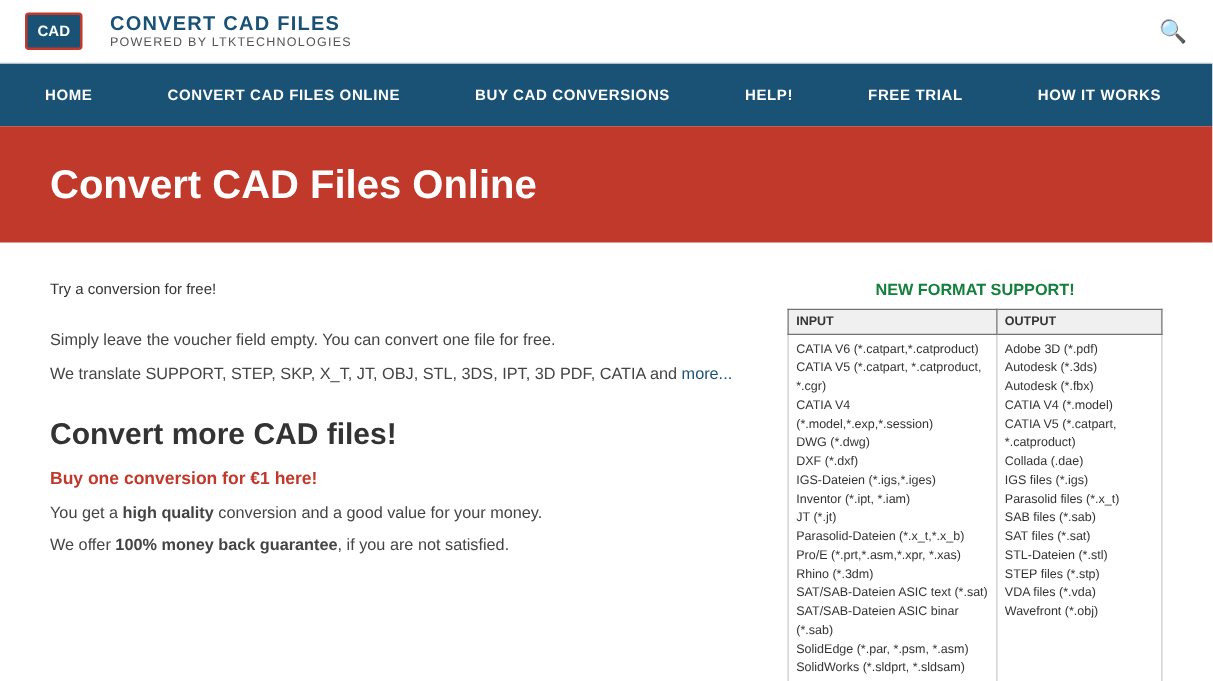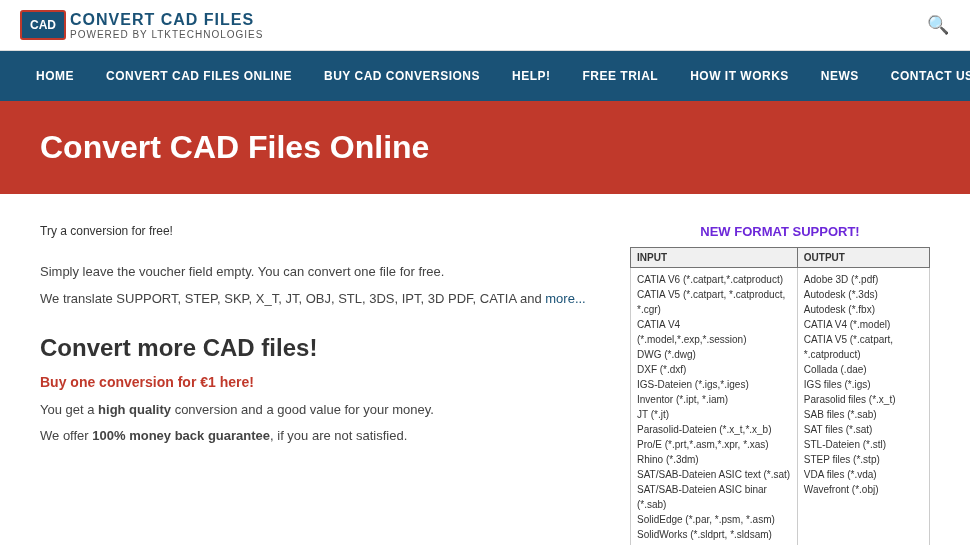--- a/index.html
+++ b/index.html
@@ -1,30 +1,30 @@
 <!DOCTYPE html>
 <html><head>
   <meta charset="utf-8">
   <style>
     * { margin: 0; padding: 0; box-sizing: border-box; }
     body { font-family: Arial, Helvetica, sans-serif; font-size: 14px; color: #333; background: #fff; width: 970px; }
 
     
     .header { display: flex; align-items: center; justify-content: space-between; padding: 10px 20px; background: #fff; border-bottom: 1px solid #ddd; }
-    .logo-area { display: flex; align-items: center; gap: 4px; }
+    .logo-area { display: flex; align-items: center; gap: 22px; }
     .logo-box { background: #1a5276; color: #fff; font-weight: bold; font-size: 12px; padding: 6px 8px; border-radius: 3px; border: 2px solid #c0392b; }
     .logo-box span { color: #fff; }
     .logo-text { display: flex; flex-direction: column; }
     .logo-title { color: #1a5276; font-weight: bold; font-size: 16px; letter-spacing: 1px; }
     .logo-sub { color: #555; font-size: 10px; letter-spacing: 1px; }
     .search-icon-area { font-size: 18px; color: #888; cursor: pointer; }
 
     
     nav { background: #1a5276; padding: 0 20px; }
-    nav ul { display: flex; list-style: none; }
+    nav ul { display: flex; list-style: none; gap: 28px; }
     nav ul li a {
       display: block;
       color: #fff;
       text-decoration: none;
       font-size: 12px;
       font-weight: bold;
       padding: 18px 16px;
       text-transform: uppercase;
       letter-spacing: 0.5px;
       white-space: nowrap;
@@ -43,21 +43,21 @@
     .content-left p { font-size: 13px; line-height: 1.6; color: #444; margin-bottom: 6px; }
     .content-left a.more { color: #1a5276; text-decoration: none; }
 
     .section2 { margin-top: 24px; }
     .section2 h2 { font-size: 24px; font-weight: bold; margin-bottom: 12px; }
     .buy-link { color: #c0392b; font-weight: bold; text-decoration: none; display: block; margin-bottom: 10px; }
     .content-left p strong { font-weight: bold; }
 
     
     .format-support { }
-    .format-title { color: #6d28d9; font-weight: bold; font-size: 13px; text-align: center; margin-bottom: 8px; }
+    .format-title { color: #15803d; font-weight: bold; font-size: 13px; text-align: center; margin-bottom: 8px; }
     .format-table { width: 100%; border: 1px solid #ccc; border-collapse: collapse; font-size: 10px; }
     .format-table th { background: #f0f0f0; border: 1px solid #737373; padding: 4px 6px; font-weight: bold; text-align: left; }
     .format-table td { border: 1px solid #ccc; padding: 4px 6px; vertical-align: top; line-height: 1.5; }
   </style>
 </head>
 <body>
 
 <div class="header">
   <div class="logo-area">
     <div class="logo-box">

